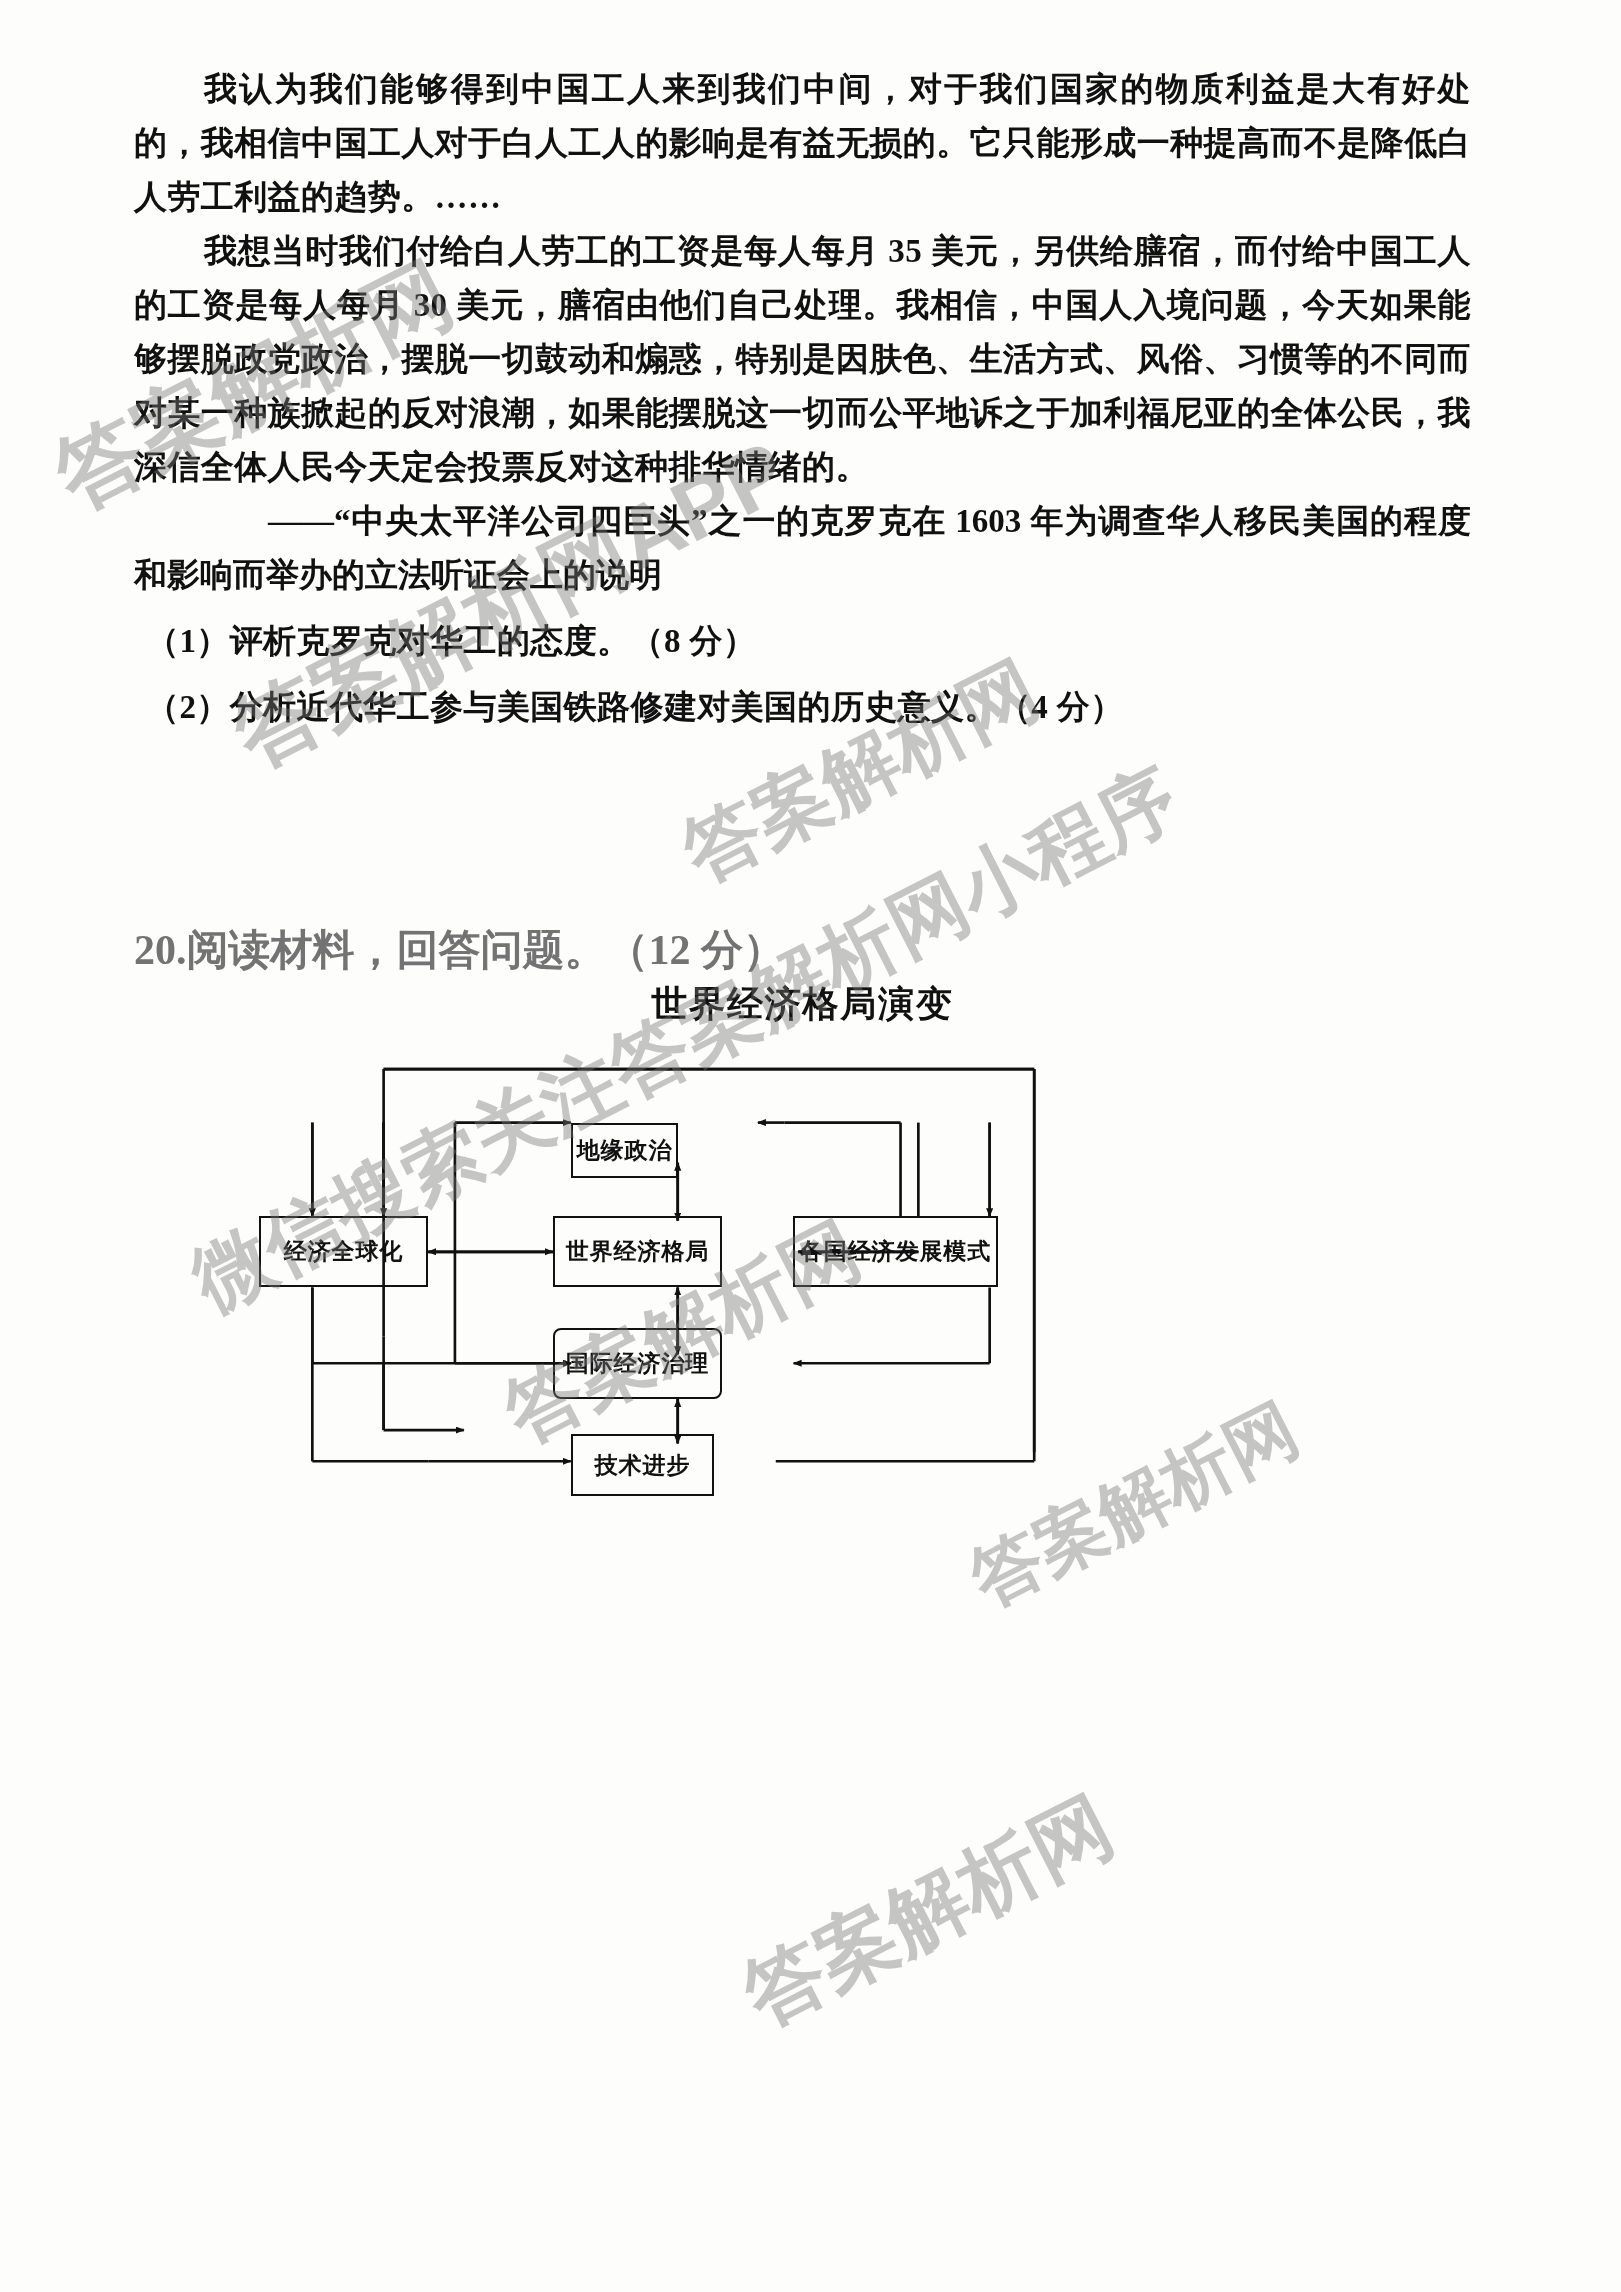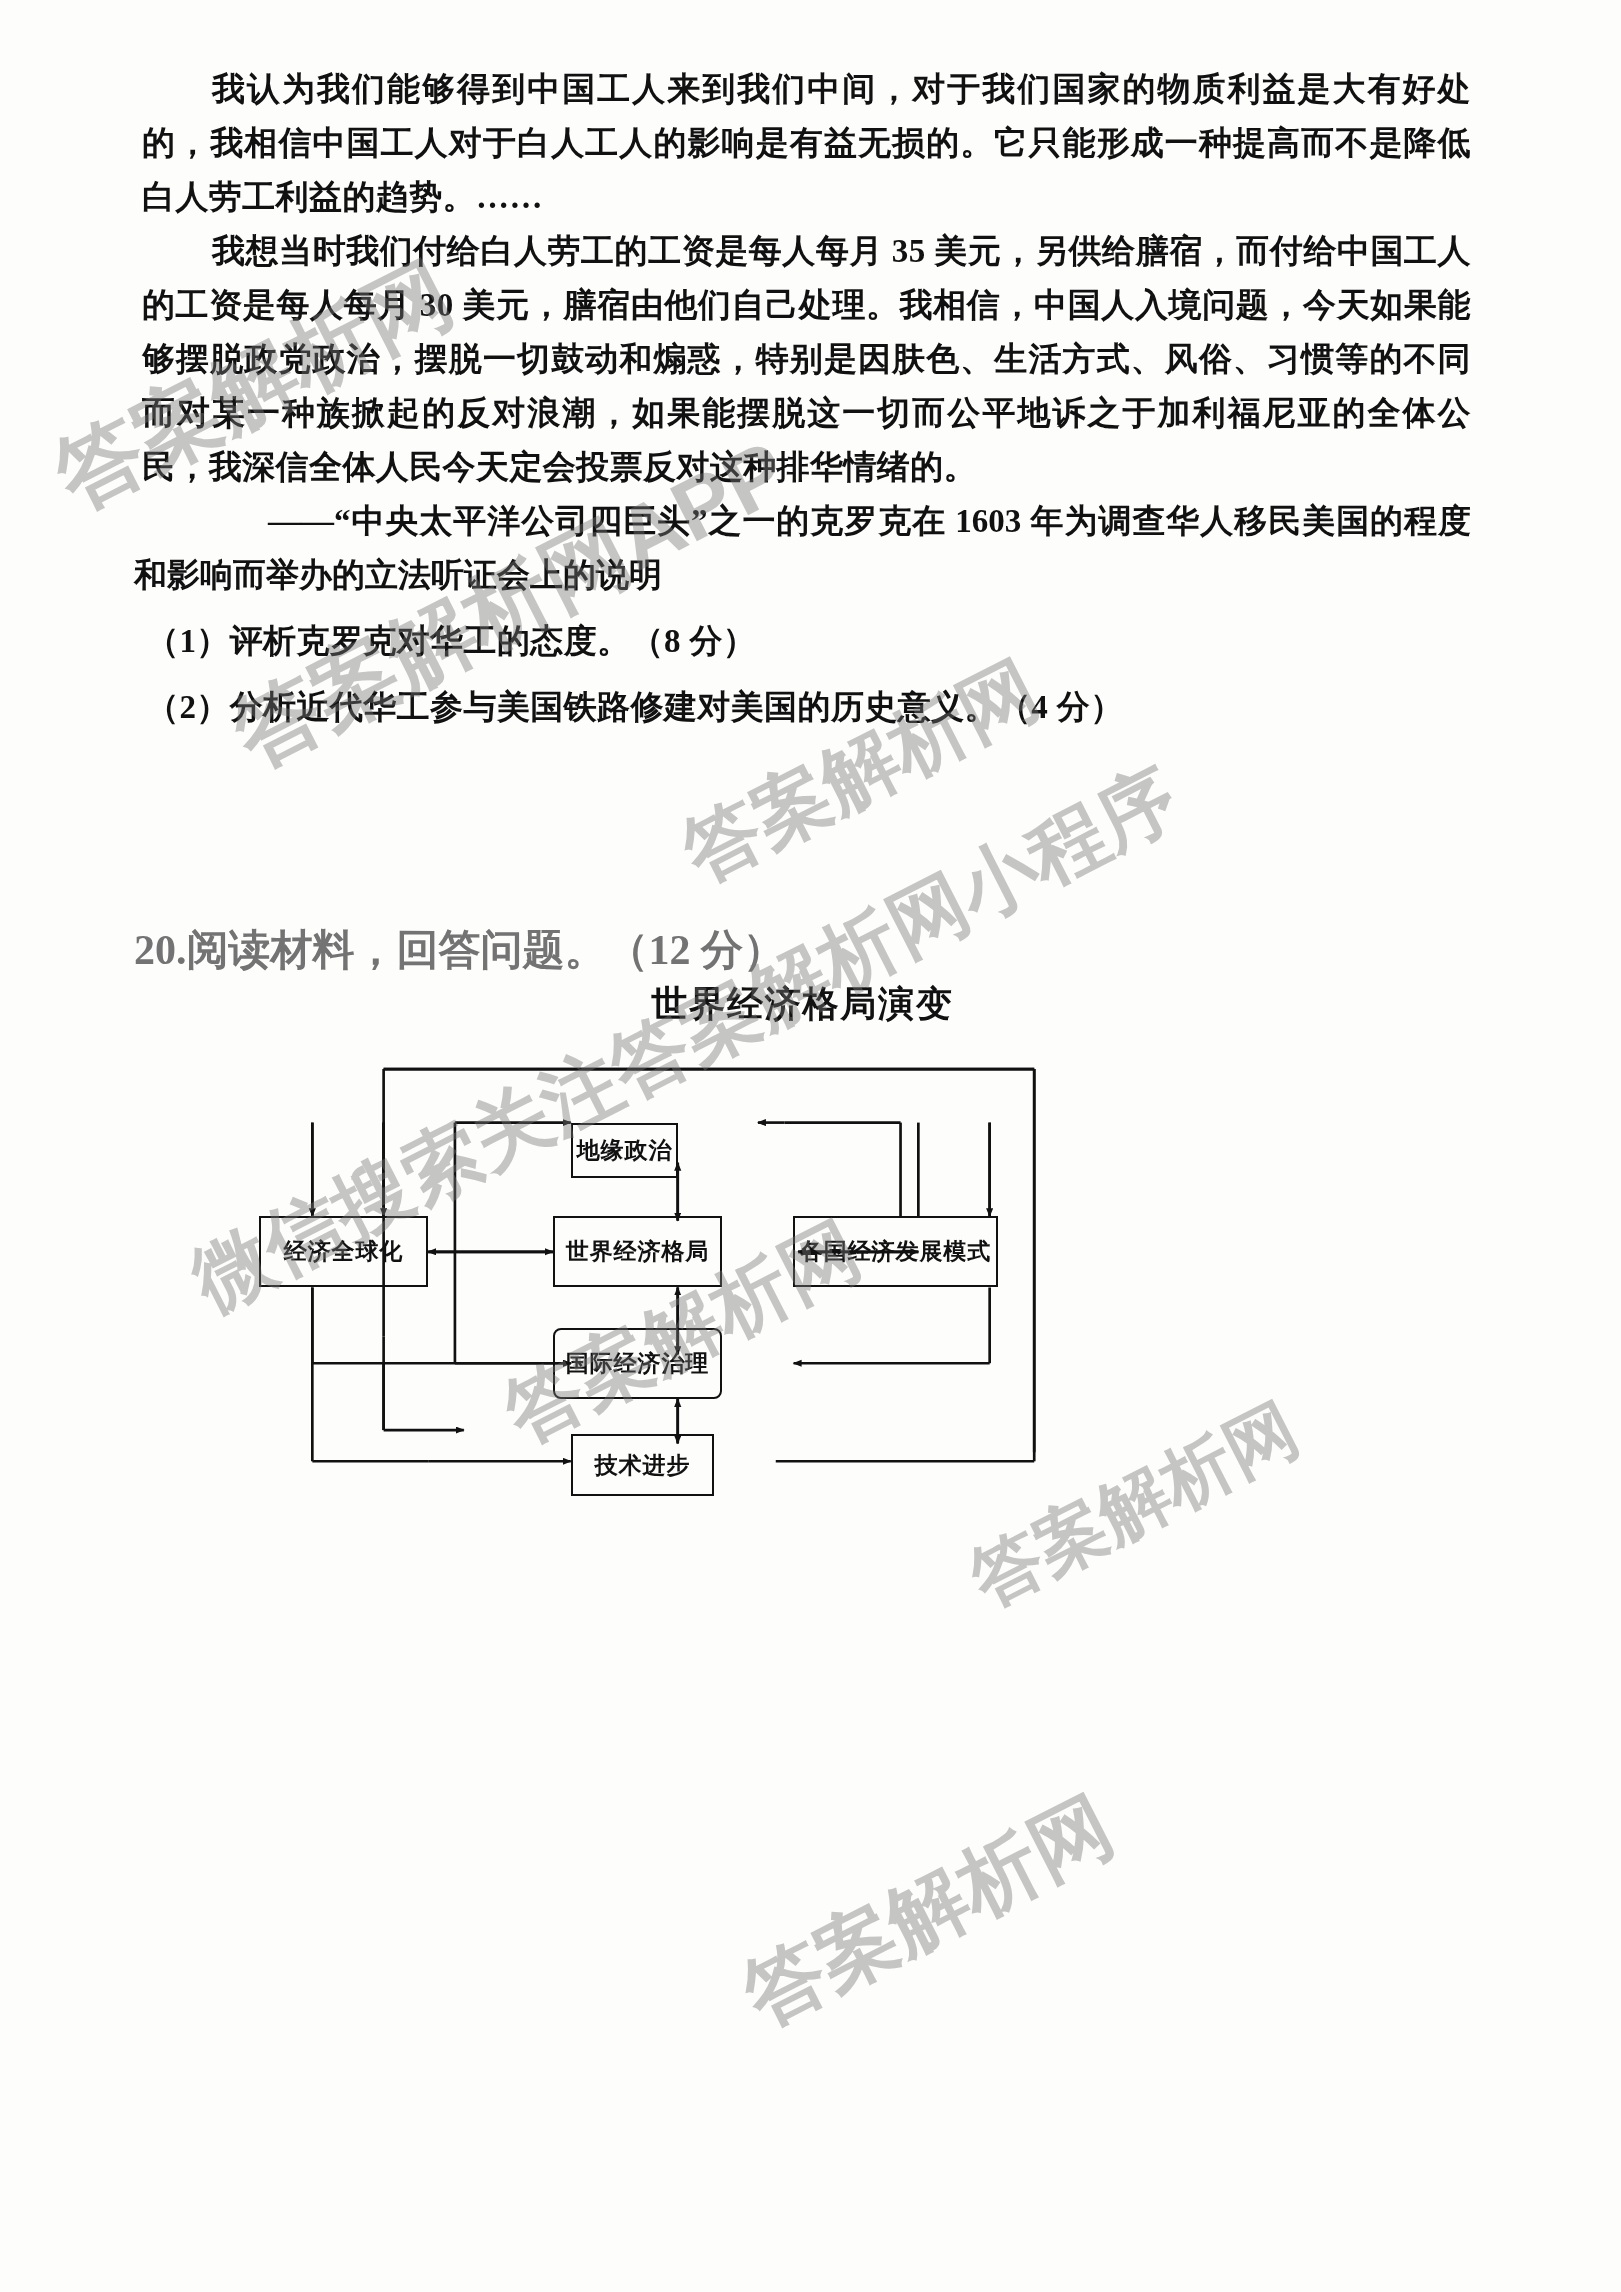--- a/index.html
+++ b/index.html
@@ -22,21 +22,21 @@
     left:134px; top:62px;
     width:1337px;
   }
   .para{
     font-size:33px;
     line-height:54px;
     letter-spacing:0.4px;
     color:#111;
     font-weight:600;
     text-align:justify;
-    margin:0 0 0 8px;
+    margin:0 0 0 0;
   }
   .para.indent{ text-indent:70px; }
   .attr{
     font-size:33px;
     line-height:54px;
     color:#111;
     font-weight:600;
     text-indent:134px;
     text-align:justify;
     margin:0;

